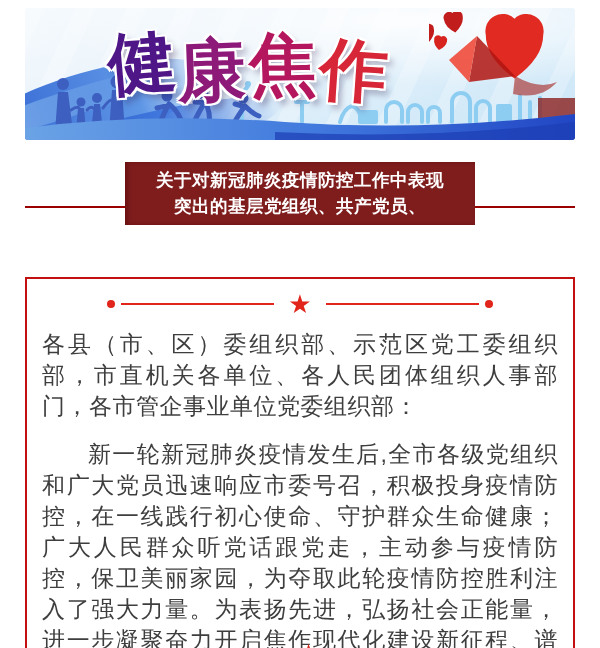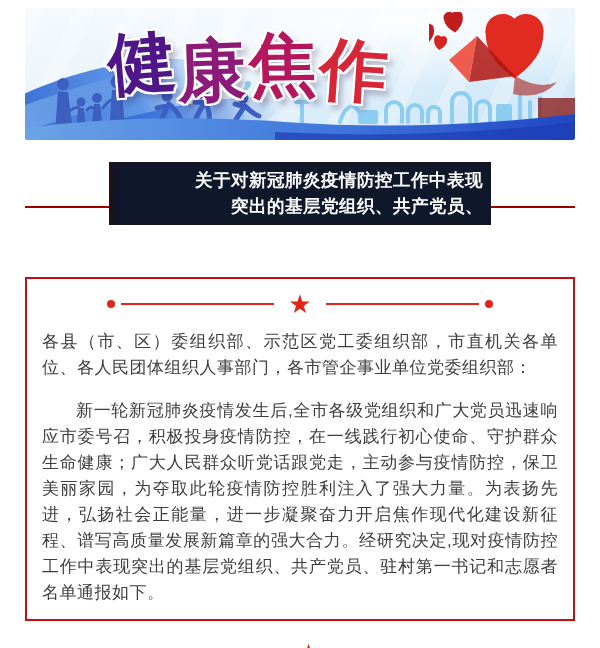--- a/index.html
+++ b/index.html
@@ -44,40 +44,40 @@
   .wordmark .ch3{color:#b5175e;transform:rotate(-1deg) translateY(10px);margin-left:4px;}
   .wordmark .ch4{color:#d72638;transform:rotate(4deg) translateY(16px);margin-left:4px;}
 
   .heart-art{position:absolute;right:6px;top:4px;width:140px;height:100px;}
 
   
   .title-wrap{position:absolute;left:25px;top:162px;width:550px;height:88px;}
   .title-rule{position:absolute;left:0;right:0;top:44px;height:2px;background:#9b0000;}
   .title-box{
     position:absolute;left:50%;transform:translateX(-50%);top:0;
-    width:382px;box-sizing:border-box;padding:5px 8px 6px;
-    background:#0f172a;box-shadow:inset 3px 0 4px rgba(80,0,0,.45);
-    text-align:right;
+    width:350px;box-sizing:border-box;padding:5px 8px 6px;
+    background:#7f1d1d;box-shadow:inset 3px 0 4px rgba(80,0,0,.45);
+    text-align:center;
   }
   .title-box div{
     color:#ffffff;font-weight:bold;font-size:17.5px;line-height:26px;letter-spacing:.5px;
   }
 
   
   .letter{
     position:absolute;left:25px;top:277px;width:550px;box-sizing:border-box;
     border:2px solid #c21010;background:#ffffff;
     padding:10px 15px 13px;
   }
   .divider{display:flex;align-items:center;width:386px;margin:2px auto 0;}
   .divider .dot{width:8px;height:8px;border-radius:50%;background:#e1251a;flex:0 0 auto;}
   .divider .line{flex:1 1 auto;height:2px;background:#e1251a;margin:0 6px;}
   .divider .star{flex:0 0 auto;color:#e1251a;font-size:26px;line-height:1;padding:0 8px;}
   .letter p{
-    margin:0;color:#3e3e3e;font-size:17px;line-height:26px;
+    margin:0;color:#3e3e3e;font-size:23px;line-height:31px;
     text-align:justify;letter-spacing:.5px;
   }
   .letter .salutation{margin-top:12px;}
   .letter .body-par{margin-top:17px;text-indent:2em;}
 
   
   .bottom-star{
     position:absolute;left:296px;top:641px;
     color:#d3281c;font-size:28px;line-height:1;
   }

